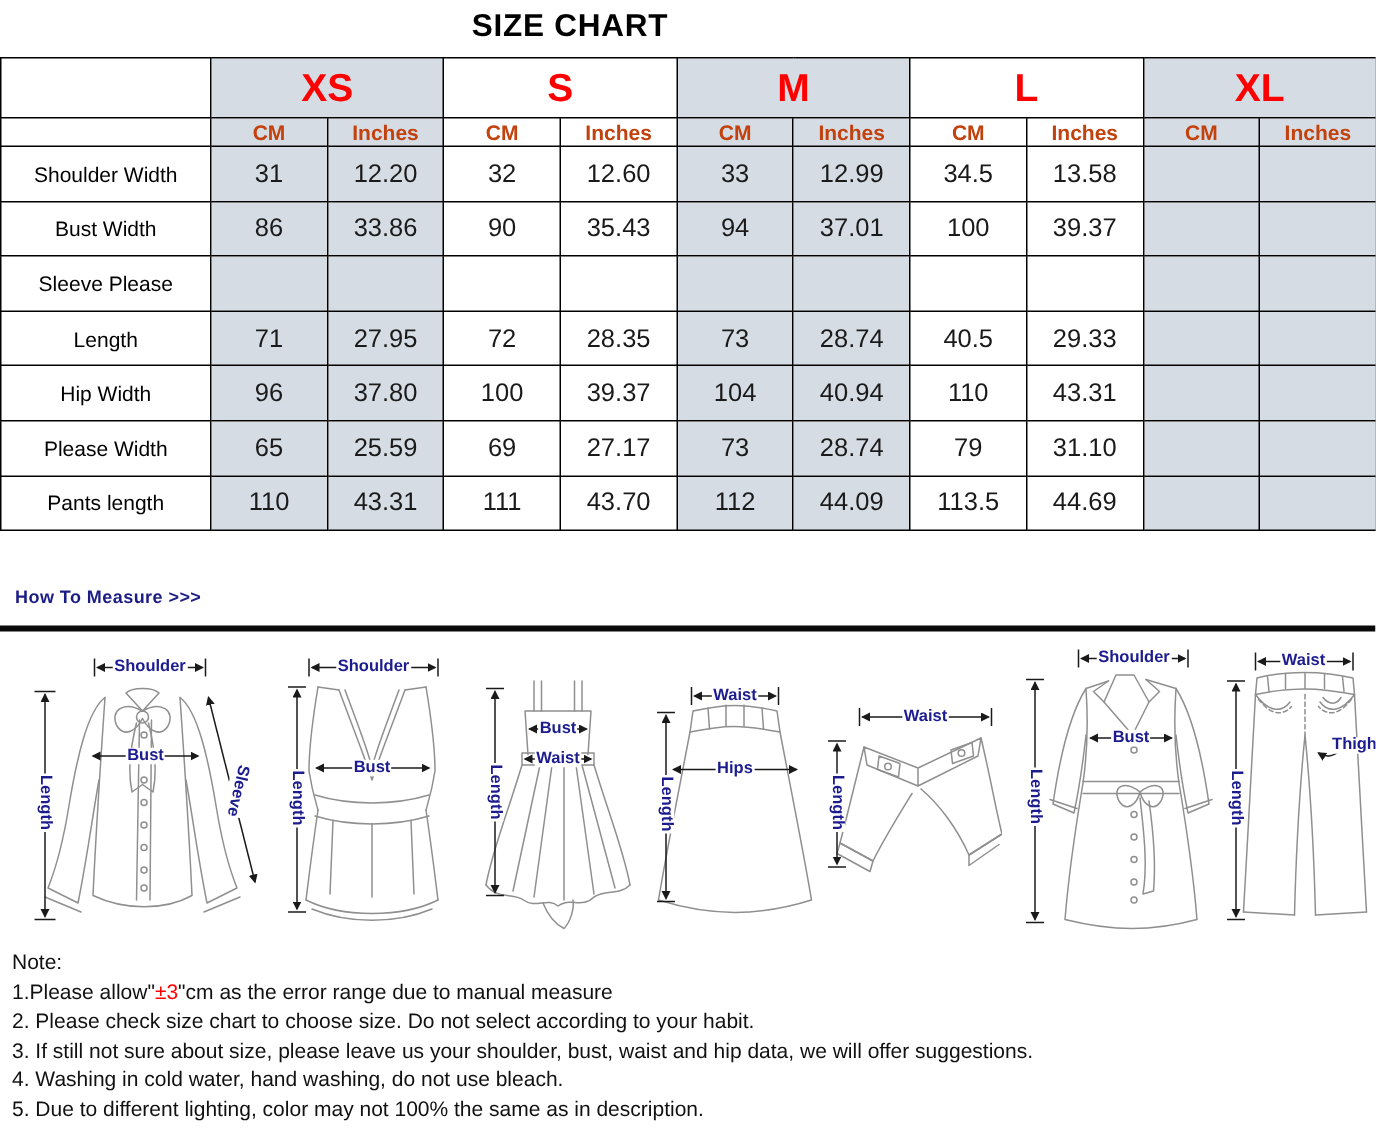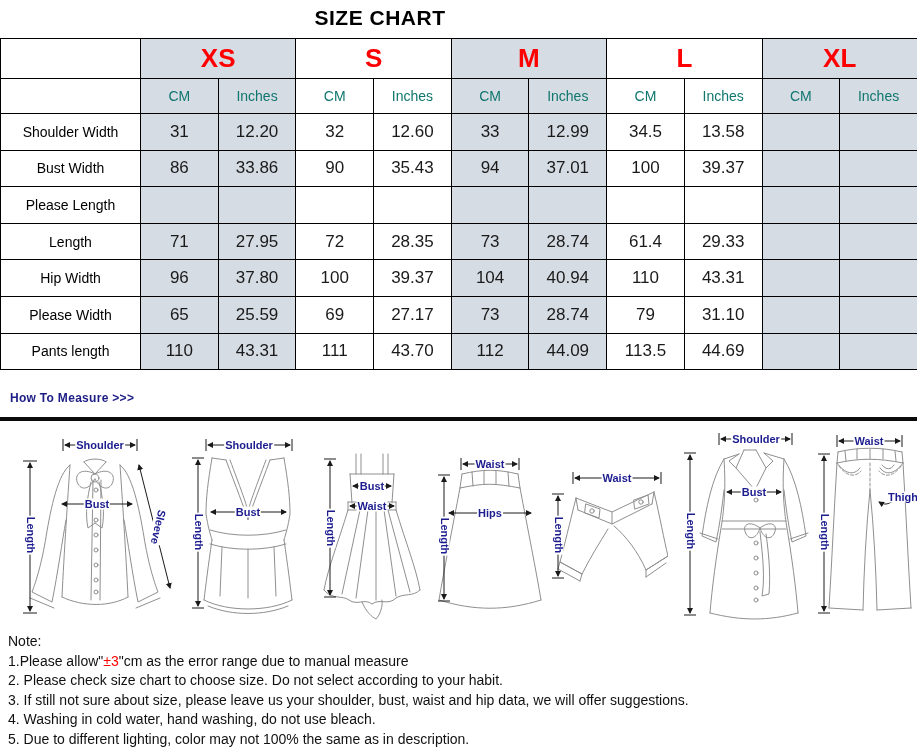--- a/index.html
+++ b/index.html
@@ -9,21 +9,21 @@
   
   .page-title { position:absolute; top:6px; left:0; width:760px; text-align:center;
                 font-size:21px; font-weight:bold; color:#000; letter-spacing:.5px; }
 
   
   table.size { position:absolute; top:38px; left:0; width:917px;
                border-collapse:collapse; table-layout:fixed;border-radius:20px; }
   table.size th, table.size td { border:1.6px solid #000; text-align:center;
                vertical-align:middle; overflow:hidden; background:#fff; }
   tr.r-size th { height:40px; font-size:26px; font-weight:bold; color:#ff0000; }
-  tr.r-unit th { height:35px; font-size:14px; font-weight:normal; color:#0f766e; }
+  tr.r-unit th { height:19px; font-size:14px; font-weight:bold; color:#c2410c; }
   tr.r-data td { height:36.6px; font-size:17px; font-weight:400; color:#1a1a1a; }
   tr.r-data td.lbl { font-size:14px; color:#000; }
   th.g, td.g { background:#d6dce4 !important; }
   tr.r-data td:nth-child(2), tr.r-data td:nth-child(3),
   tr.r-data td:nth-child(6), tr.r-data td:nth-child(7),
   tr.r-data td:nth-child(10), tr.r-data td:nth-child(11) { background:#d6dce4; }
 
   
   .measure-heading { position:absolute; left:10px; top:391px; font-size:12px;
                      font-weight:bold; color:#1c1c85; letter-spacing:.3px; }
@@ -106,41 +106,41 @@
     <td>90</td>
     <td>35.43</td>
     <td>94</td>
     <td>37.01</td>
     <td>100</td>
     <td>39.37</td>
     <td></td>
     <td></td>
   </tr>
   <tr class="r-data">
-    <td class="lbl">Please Length</td>
+    <td class="lbl">Sleeve Please</td>
     <td></td>
     <td></td>
     <td></td>
     <td></td>
     <td></td>
     <td></td>
     <td></td>
     <td></td>
     <td></td>
     <td></td>
   </tr>
   <tr class="r-data">
     <td class="lbl">Length</td>
     <td>71</td>
     <td>27.95</td>
     <td>72</td>
     <td>28.35</td>
     <td>73</td>
     <td>28.74</td>
-    <td>61.4</td>
+    <td>40.5</td>
     <td>29.33</td>
     <td></td>
     <td></td>
   </tr>
   <tr class="r-data">
     <td class="lbl">Hip Width</td>
     <td>96</td>
     <td>37.80</td>
     <td>100</td>
     <td>39.37</td>

